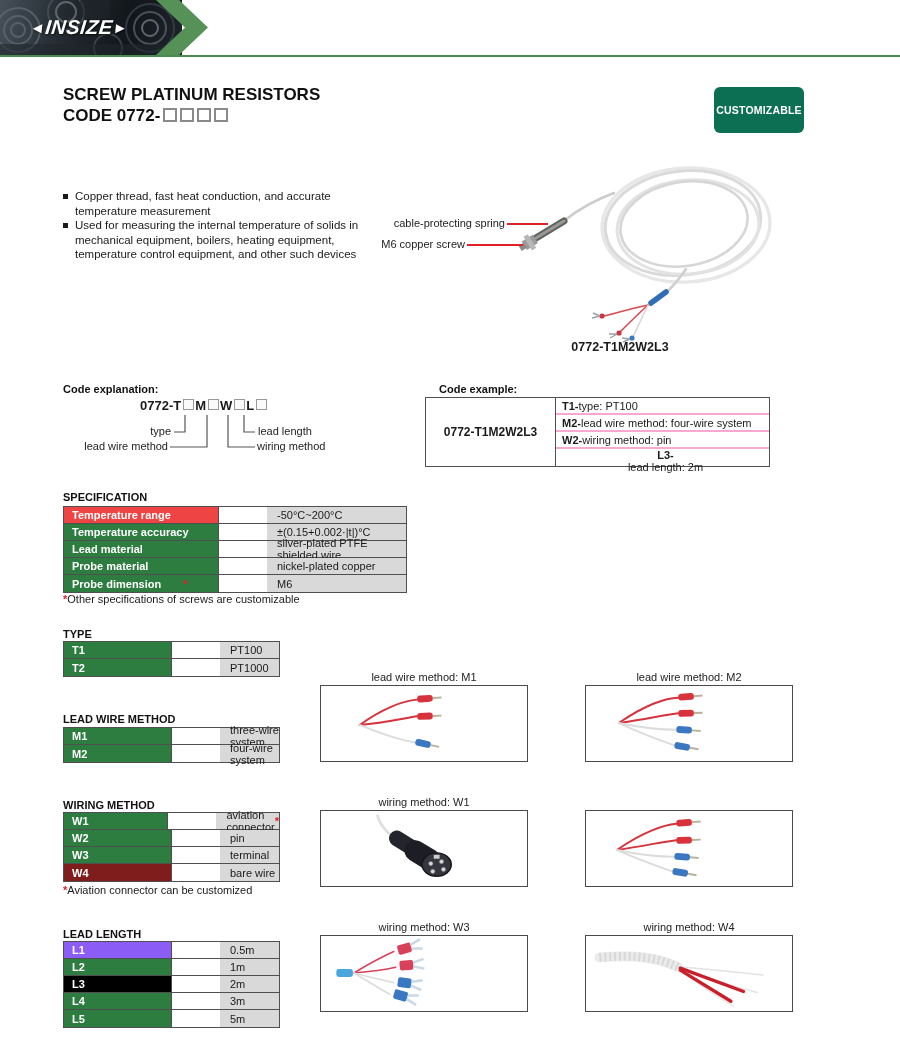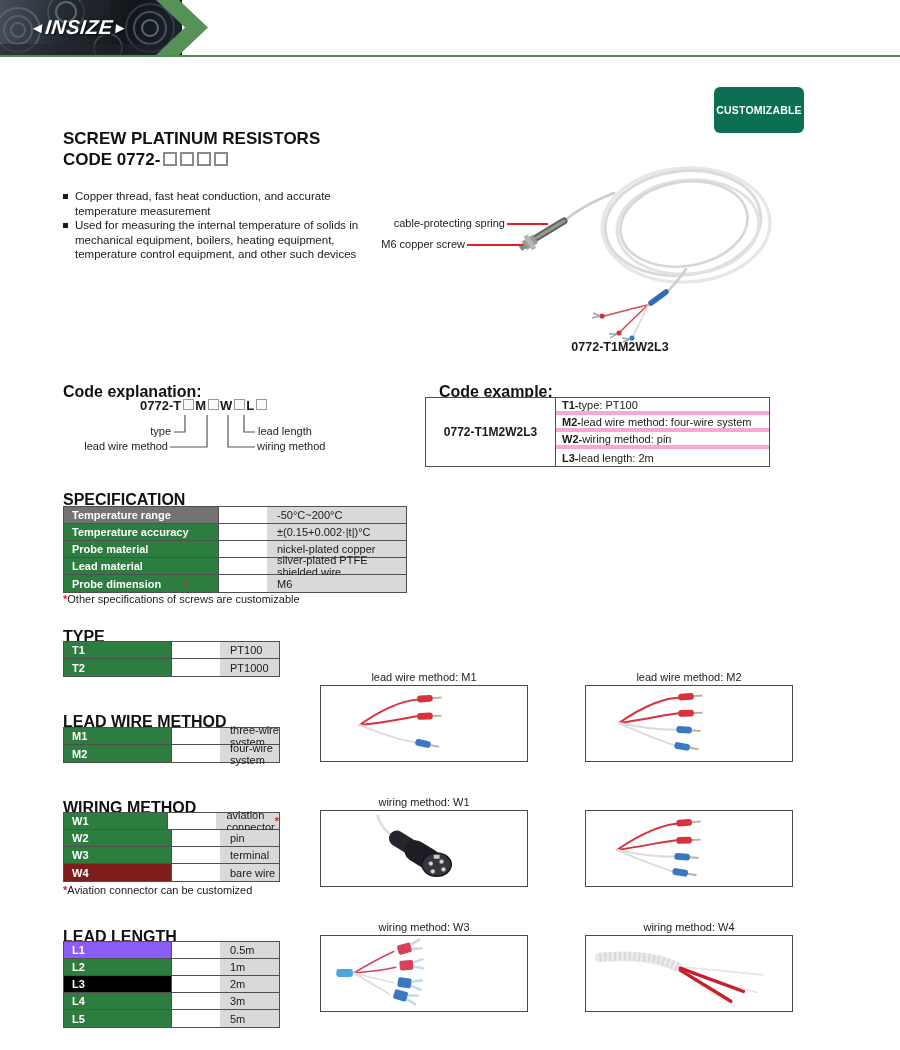--- a/index.html
+++ b/index.html
@@ -10,51 +10,51 @@
   .hdr-photo{position:absolute;left:0;top:0;width:182px;height:55px;overflow:hidden;
     background:linear-gradient(100deg,#46505a 0%,#232a30 35%,#11161a 70%,#1d242b 100%);}
   .hdr-chevron{position:absolute;left:156px;top:0;width:52px;height:55px;}
   .hdr-line{position:absolute;left:0;top:55px;width:900px;height:2px;}
   .logo{position:absolute;left:30px;top:16px;font-style:italic;font-weight:bold;
     font-size:20px;color:#ffffff;letter-spacing:0.5px;text-shadow:1px 1px 2px rgba(0,0,0,.7);
     transform:skewX(-6deg);white-space:nowrap;}
   .logo .arr{font-size:15px;position:relative;top:-1px;}
 
   
-  .title{position:absolute;left:63px;top:84px;font-size:17px;font-weight:bold;line-height:21px;color:#111;margin-top:44px;}
+  .title{position:absolute;left:63px;top:84px;font-size:17px;font-weight:bold;line-height:21px;color:#111;}
   .ph-box{display:inline-block;width:10px;height:10px;border:2px solid #8a8a8a;margin-left:3px;vertical-align:-1px;}
   .badge{position:absolute;left:714px;top:87px;width:90px;height:46px;border-radius:6px;
     display:flex;align-items:center;justify-content:center;color:#fff;font-weight:bold;font-size:10.5px;letter-spacing:0.2px;}
 
   
   .features{position:absolute;left:63px;top:189px;width:330px;font-size:11.5px;line-height:14.6px;}
   .feat{position:relative;padding-left:12px;margin-bottom:0px;}
   .feat .sq{position:absolute;left:0;top:5px;width:5px;height:5px;background:#1a1a1a;}
 
   
   .prod-svg{position:absolute;left:480px;top:145px;width:300px;height:200px;}
   .ann{position:absolute;font-size:11px;color:#222;white-space:nowrap;}
   .ann-line{position:absolute;height:1.5px;background:#e02128;}
   .prod-caption{position:absolute;left:480px;top:340px;width:280px;text-align:center;font-weight:bold;font-size:12.5px;}
 
   
-  .sec-head{position:absolute;font-size:16px;font-weight:bold;color:#111;}
+  .sec-head{position:absolute;font-size:11px;font-weight:bold;color:#111;}
   .cx-code{position:absolute;left:140px;top:398px;font-size:13px;font-weight:bold;white-space:nowrap;}
   .cx-box{display:inline-block;width:9px;height:9px;border:1px solid #999;background:#fafafa;margin:0 1px 0 2px;}
   .cx-lines{position:absolute;left:63px;top:413px;width:260px;height:42px;}
   .cx-label{position:absolute;font-size:11px;color:#222;white-space:nowrap;}
 
   
   .ce-table{position:absolute;left:425px;top:397px;width:345px;border:1px solid #4f4f4f;display:flex;box-sizing:border-box;background:#fff;}
   .ce-left{width:130px;border-right:1px solid #4f4f4f;display:flex;align-items:center;justify-content:center;
     font-weight:bold;font-size:12px;box-sizing:border-box;}
   .ce-right{flex:1;display:flex;flex-direction:column;}
-  .ce-row{height:17px;box-sizing:border-box;border-bottom:4px solid #f9a8d4;display:flex;align-items:center;
+  .ce-row{height:17px;box-sizing:border-box;border-bottom:2px solid #f9a8d4;display:flex;align-items:center;
     padding-left:6px;font-size:11px;white-space:nowrap;}
-  .ce-row:last-child{border-bottom:none;}
+  .ce-row:last-child{border-bottom:none;flex-direction:column;}
   .ce-row b{font-weight:bold;}
 
   
   .kv-table{position:absolute;border:1px solid #4f4f4f;box-sizing:content-box;background:#fff;}
   .kv-row{display:flex;height:17px;box-sizing:border-box;border-bottom:1px solid #4f4f4f;}
   .kv-row:last-child{border-bottom:none;}
   .kv-key{display:flex;align-items:center;padding-left:8px;color:#fff;font-weight:bold;font-size:11px;
     border-right:1px solid #4f4f4f;box-sizing:border-box;}
   .kv-val{flex:1;display:flex;align-items:center;padding-left:10px;font-size:11px;background:#d9d9d9;margin-left:48px;}
   .spec .kv-key{width:155px;}
@@ -198,42 +198,42 @@
       <div class="ce-row">
           <b>L3-</b>
           <span>lead length: 2m</span>
         </div>
     </div>
   </div>
 
   <div class="sec-head" style="left:63px;top:491px;">SPECIFICATION</div>
   <div class="kv-table spec" style="left:63px;top:506px;width:342px;">
     <div class="kv-row">
-      <div class="kv-key" style="background:#737373;">
+      <div class="kv-key" style="background:#ef4444;">
           <span>Temperature range</span>
         </div>
       <div class="kv-val">-50°C~200°C</div>
     </div>
     <div class="kv-row">
       <div class="kv-key" style="background:#2e7d40;">
           <span>Temperature accuracy</span>
         </div>
       <div class="kv-val">±(0.15+0.002·|t|)°C</div>
     </div>
     <div class="kv-row">
       <div class="kv-key" style="background:#2e7d40;">
+          <span>Lead material</span>
+        </div>
+      <div class="kv-val">silver-plated PTFE shielded wire</div>
+    </div>
+    <div class="kv-row">
+      <div class="kv-key" style="background:#2e7d40;">
           <span>Probe material</span>
         </div>
       <div class="kv-val">nickel-plated copper</div>
-    </div>
-    <div class="kv-row">
-      <div class="kv-key" style="background:#2e7d40;">
-          <span>Lead material</span>
-        </div>
-      <div class="kv-val">silver-plated PTFE shielded wire</div>
     </div>
     <div class="kv-row">
       <div class="kv-key" style="background:#2e7d40;gap:22px;">
           <span>Probe dimension</span>
           <span class="star">*</span>
         </div>
       <div class="kv-val">M6</div>
     </div>
   </div>
   <div class="footnote" style="left:63px;top:593px;"><span class="star">*</span><span>Other specifications of screws are customizable</span></div>

